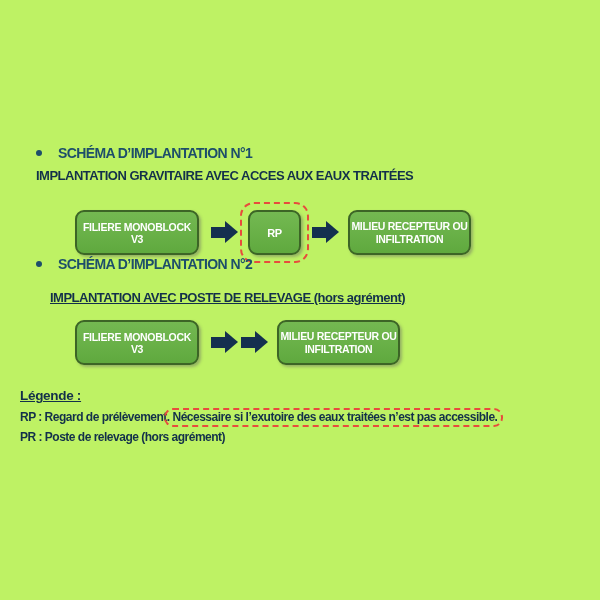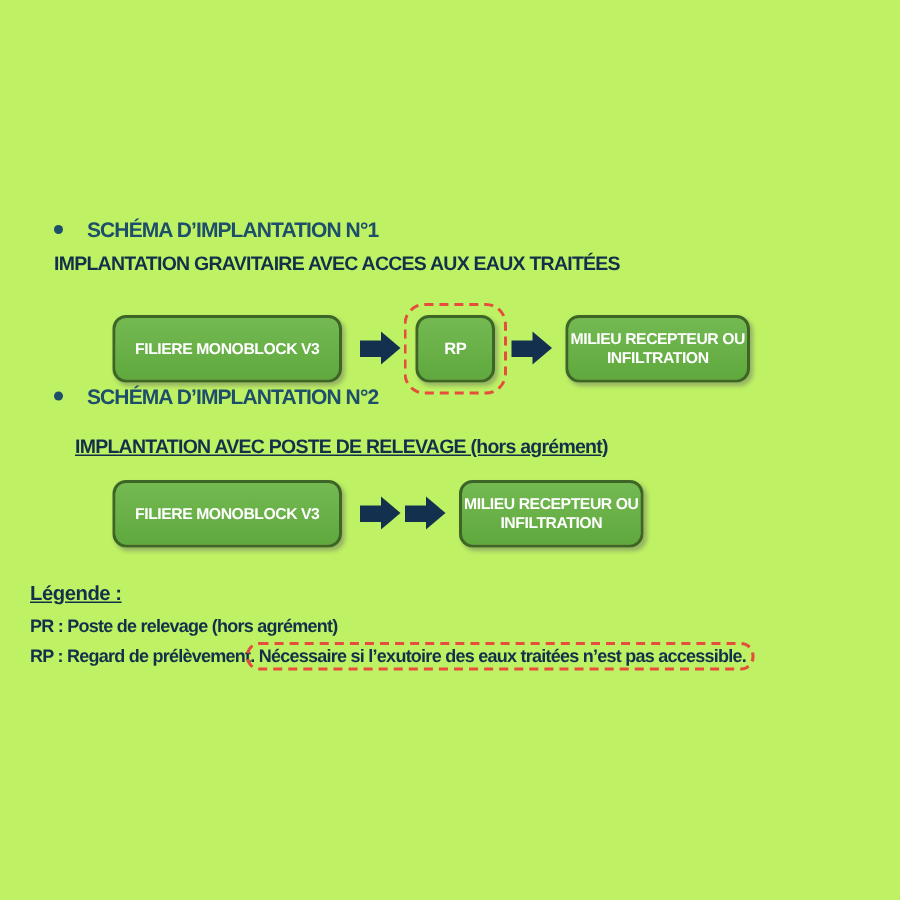--- a/index.html
+++ b/index.html
@@ -15,21 +15,21 @@
   
   .flow{position:absolute;left:0;width:600px;height:61px;display:flex;align-items:center;}
   .gbox{
     box-sizing:border-box;height:45px;
     background:linear-gradient(180deg,#74b952 0%,#5fa93e 100%);
     border:2px solid #3c6526;border-radius:9px;
     color:#ffffff;font-size:10.5px;letter-spacing:-0.3px;text-align:center;
     display:flex;flex-direction:column;align-items:center;justify-content:center;
     box-shadow:2px 2px 3px rgba(100,100,100,0.45);
   }
-  .gbox.source{width:153px;margin-left:75px;}
+  .gbox.source{width:124px;margin-left:75px;}
   .gbox.mid{width:53px;font-size:11px;}
   .gbox.target{width:123px;line-height:13px;margin-left:9px;}
   .midwrap{box-sizing:border-box;border:2px dashed transparent;border-radius:14px;padding:6px;margin-left:2px;}
   .midwrap.highlighted{border-color:#e74c3c;}
   .arrow{position:relative;width:27px;height:23px;flex:0 0 auto;}
   .arrow.a1{margin-left:12px;}
   .arrow.a2{margin-left:3px;}
   .arrow .shaft{position:absolute;left:0;top:6px;width:15px;height:11px;background:#14304f;}
   .arrow .head{position:absolute;left:14px;top:0;width:0;height:0;
     border-left:13px solid #14304f;border-top:11.5px solid transparent;border-bottom:11.5px solid transparent;}
@@ -92,20 +92,20 @@
         <i class="head"></i>
       </div>
     <div class="gbox target">
       <span>MILIEU RECEPTEUR OU</span>
       <span>INFILTRATION</span>
     </div>
   </div>
 
   <div class="legend">
     <div class="legend-title">Légende :</div>
-    <div class="legend-line">PR : Poste de relevage (hors agrément)</div>
     <div class="legend-line">
       <span>RP : Regard de prélèvement</span>
         <span class="legend-hl">. Nécessaire si l’exutoire des eaux traitées n’est pas accessible.</span>
     </div>
+    <div class="legend-line">PR : Poste de relevage (hors agrément)</div>
   </div>
 
 </div>
 
 </body></html>

